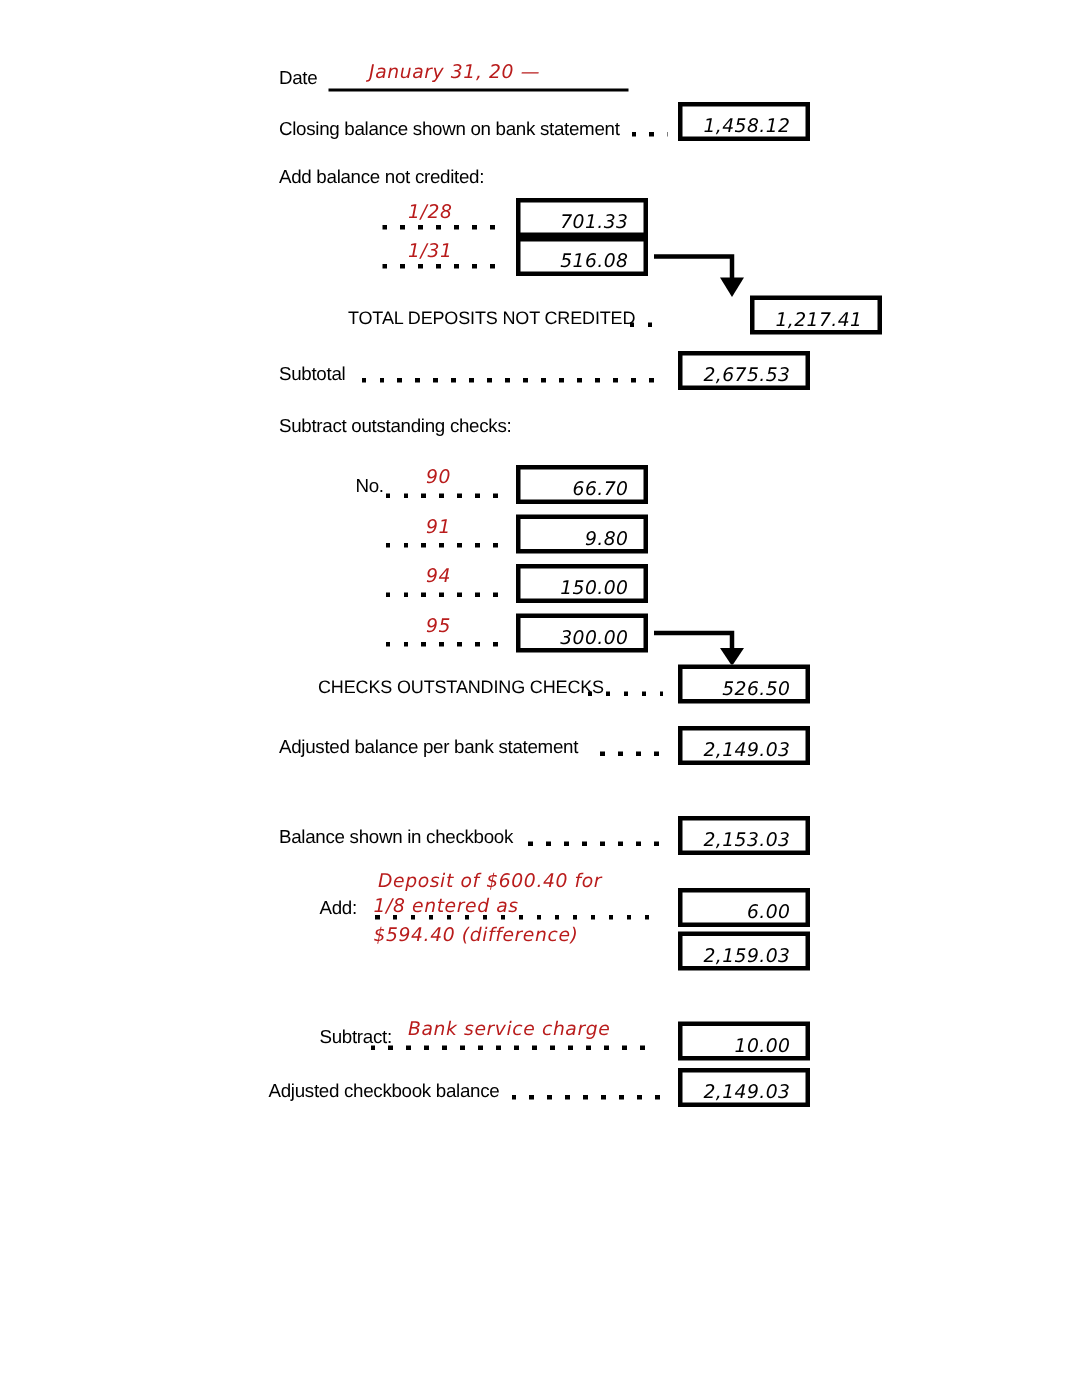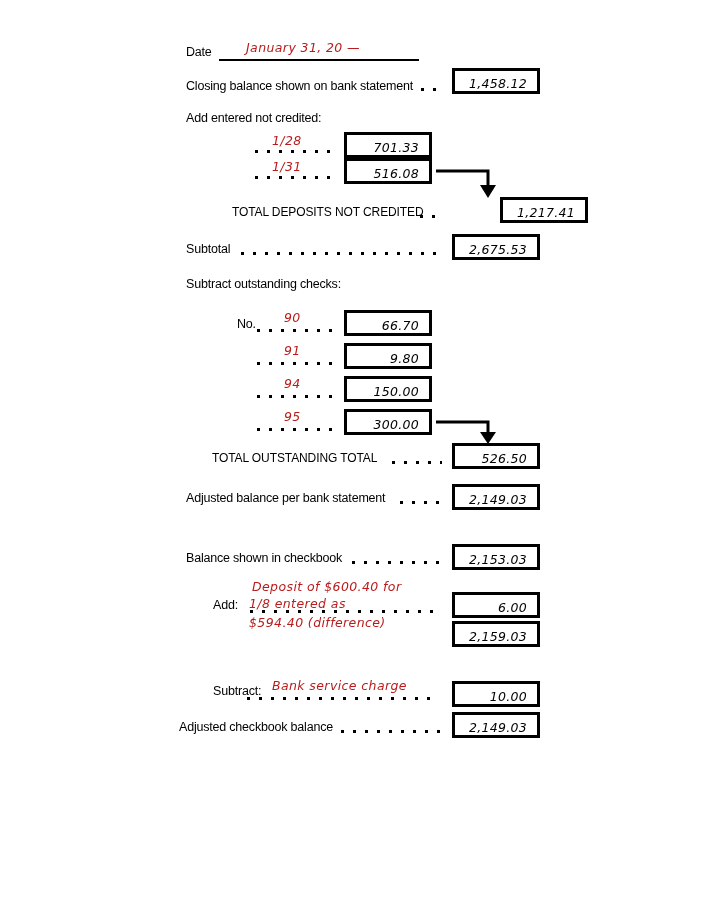--- a/index.html
+++ b/index.html
@@ -45,21 +45,21 @@
   <div class="lbl" style="left:186px; top:45px;">Date</div>
   <div class="hand" style="left:246px; top:40px;">January 31, 20 —</div>
   <div class="rule" style="left:219px; top:59px; width:200px; height:2px;"></div>
 
   <div class="lbl" style="left:186px; top:79px;">Closing balance shown on bank statement</div>
   <div class="leader" style="left:421px; top:88px; width:24px;"></div>
   <div class="valbox" style="left:452px; top:68px;">
     <span class="amt">1,458.12</span>
   </div>
 
-  <div class="lbl" style="left:186px; top:111px;">Add entered not credited:</div>
+  <div class="lbl" style="left:186px; top:111px;">Add balance not credited:</div>
 
   <div class="hand" style="left:272px; top:133px;">1/28</div>
   <div class="leader" style="left:255px; top:150px; width:82px;"></div>
   <div class="valbox" style="left:344px; top:132px;">
     <span class="amt">701.33</span>
   </div>
 
   <div class="hand" style="left:272px; top:159px;">1/31</div>
   <div class="leader" style="left:255px; top:176px; width:82px;"></div>
   <div class="valbox" style="left:344px; top:158px;">
@@ -108,21 +108,21 @@
   <div class="leader" style="left:257px; top:428px; width:80px;"></div>
   <div class="valbox" style="left:344px; top:409px;">
     <span class="amt">300.00</span>
   </div>
 
   <svg class="arrow" style="left:430px; top:417px;" width="72" height="28" viewBox="0 0 72 28">
     <path d="M6,5 H58 V16" stroke="#000" stroke-width="3" fill="none"></path>
     <polygon points="50,15 66,15 58,27" fill="#000"></polygon>
   </svg>
 
-  <div class="lbl caps" style="left:212px; top:451px;">TOTAL OUTSTANDING TOTAL</div>
+  <div class="lbl caps" style="left:212px; top:451px;">CHECKS OUTSTANDING CHECKS</div>
   <div class="leader" style="left:392px; top:461px; width:50px;"></div>
   <div class="valbox" style="left:452px; top:443px;">
     <span class="amt">526.50</span>
   </div>
 
   <div class="lbl" style="left:186px; top:491px;">Adjusted balance per bank statement</div>
   <div class="leader" style="left:400px; top:501px; width:42px;"></div>
   <div class="valbox" style="left:452px; top:484px;">
     <span class="amt">2,149.03</span>
   </div>

